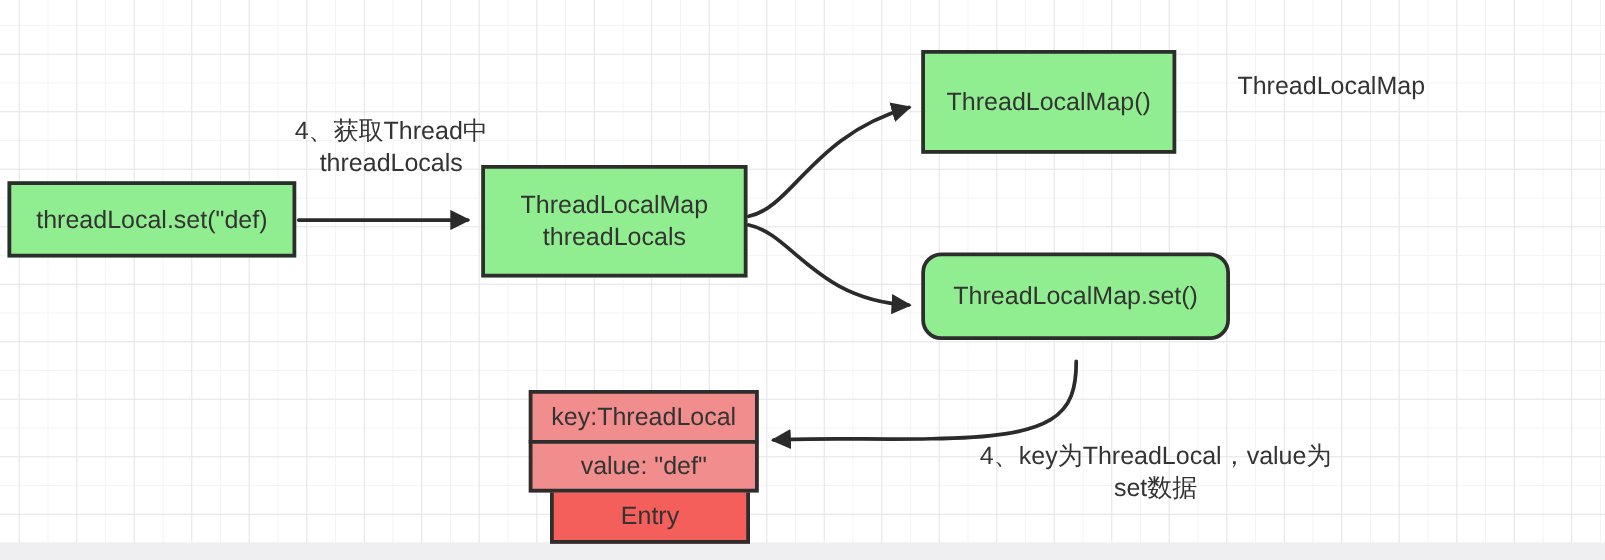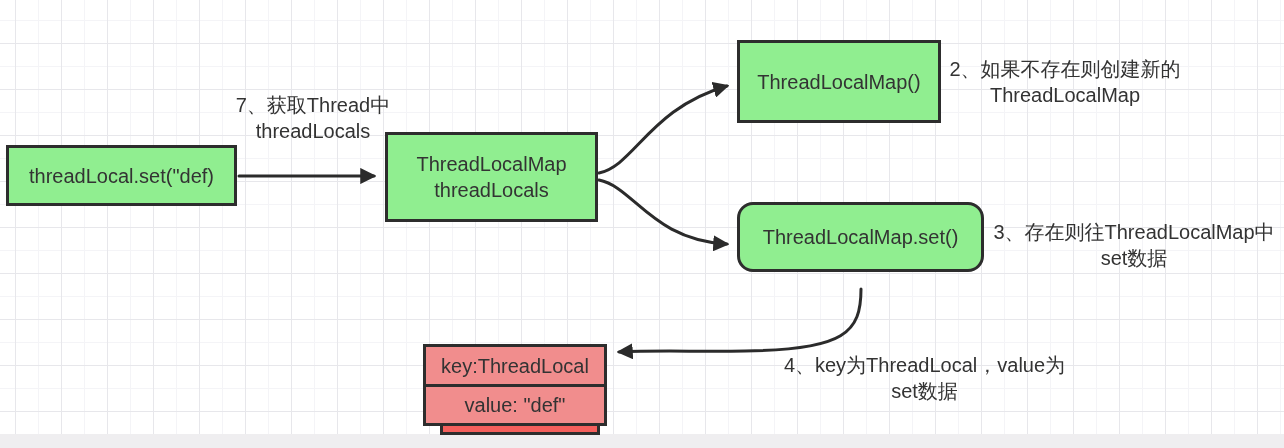--- a/index.html
+++ b/index.html
@@ -44,21 +44,21 @@
     flex-direction: column;
     align-items: center;
     justify-content: center;
     text-align: center;
     font-size: 20px;
     line-height: 26px;
     color: var(--text);
     z-index: 2;
   }
   .node.green { background: var(--node-green); }
-  .node.pink  { background: var(--node-pink); margin-top: 32px; }
+  .node.pink  { background: var(--node-pink); }
   .node.red   { background: var(--node-red); z-index: 1; }
 
   #box-set-call      { left: 6px;   top: 145px; width: 231px; height: 61px; }
   #box-thread-locals { left: 385px; top: 132px; width: 213px; height: 90px; }
   #box-map-ctor      { left: 737px; top: 40px;  width: 204px; height: 83px; }
   #box-map-set       { left: 737px; top: 202px; width: 247px; height: 70px; border-radius: 16px; }
   #box-entry-key     { left: 423px; top: 312px; width: 184px; height: 43px; }
   #box-entry-value   { left: 423px; top: 352px; width: 184px; height: 42px; }
   #box-entry         { left: 440px; top: 390px; width: 160px; height: 45px; }
 
@@ -132,32 +132,27 @@
 
   <div class="node pink" id="box-entry-value">
     <span>value: "def"</span>
   </div>
 
   <div class="node red" id="box-entry">
     <span>Entry</span>
   </div>
 
   <div class="anno" id="anno-1">
-    <div>7、获取Thread中</div>
+    <div>4、获取Thread中</div>
     <div>threadLocals</div>
   </div>
 
   <div class="anno" id="anno-2">
-    <div>2、如果不存在则创建新的</div>
     <div>ThreadLocalMap</div>
   </div>
 
-  <div class="anno" id="anno-3">
-    <div>3、存在则往ThreadLocalMap中</div>
-    <div>set数据</div>
-  </div>
 
   <div class="anno" id="anno-4">
     <div>4、key为ThreadLocal，value为</div>
     <div>set数据</div>
   </div>
 
 </div>
 
 </body></html>

